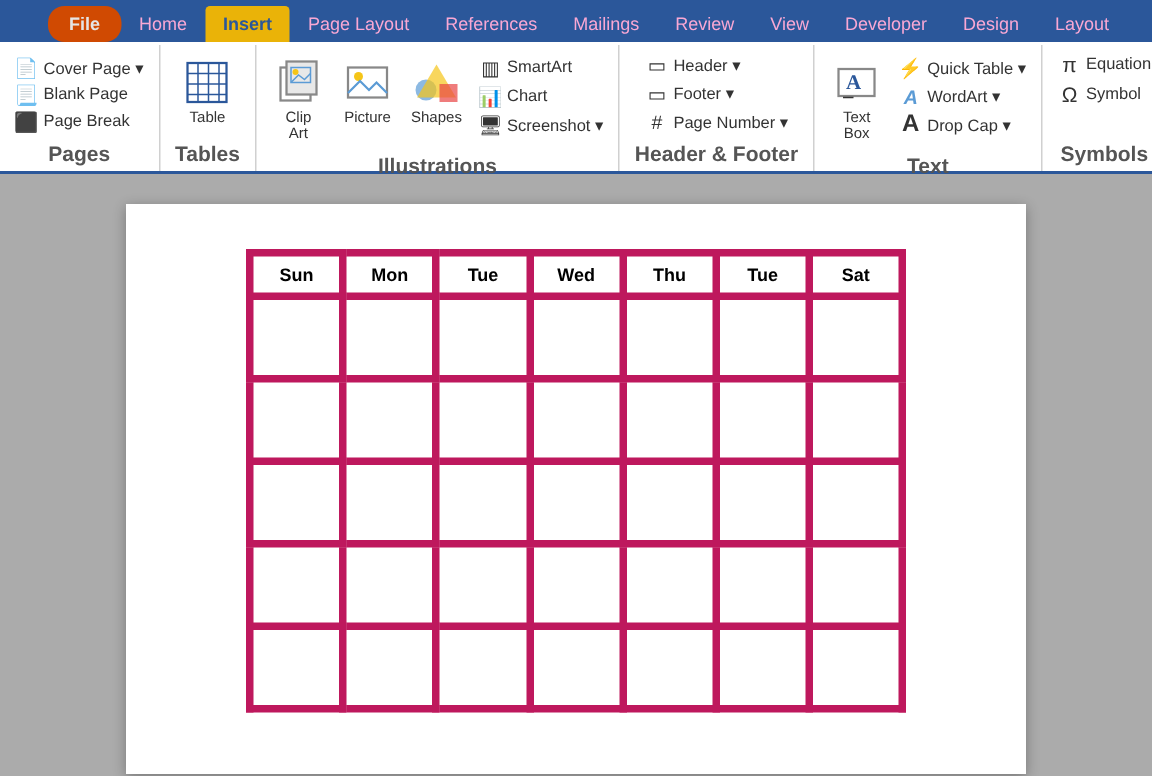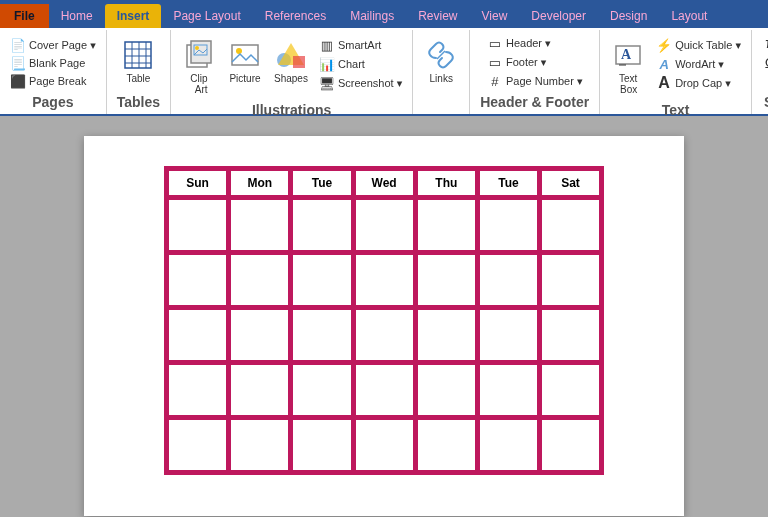--- a/index.html
+++ b/index.html
@@ -23,24 +23,25 @@
       display: flex;
       align-items: center;
     }
     .ribbon-tab.active {
       background: #eab308;
       color: #2b579a;
       font-weight: bold;
     }
     .ribbon-tab.file-tab {
       background: #d04a02;
-      color: #0f172a;
+      color: #e5e5e5;
       font-weight: bold;
-      border-radius: 0;
+      border-radius: 11px;
       padding: 4px 14px;
+      margin-left: 32px;
     }
 
     
     .ribbon {
       background: #fff;
       border-bottom: 2px solid #2b579a;
       display: flex;
       padding: 2px 0 0 0;
       height: 88px;
     }
@@ -158,21 +159,21 @@
     }
     .ribbon-big-btn .big-icon {
       font-size: 28px;
       line-height: 1;
       height: 36px;
       display: flex;
       align-items: center;
     }
     .ribbon-big-btn .big-label {
       font-size: 10px;
-      text-align: right;
+      text-align: center;
       color: #333;
     }
 
     .hf-group {
       display: flex;
       flex-direction: column;
       gap: 1px;
       min-width: 100px;
     }
 
@@ -286,35 +287,20 @@
         </div>
         <div class="ribbon-btn-small">
           <span class="icon-sm">🖥</span>
           <span>Screenshot ▾</span>
         </div>
       </div>
     </div>
     <div class="ribbon-group-label">Illustrations</div>
   </div>
 
-  <div class="ribbon-group">
-    <div class="ribbon-group-content">
-      <div class="ribbon-big-btn">
-        <div class="big-icon">
-          <svg width="30" height="30" viewBox="0 0 30 30">
-            <path d="M10 18 Q6 18 4 15 Q2 12 5 9 L10 4 Q13 1 16 4 Q19 7 16 10 L14 12" fill="none" stroke="#5b9bd5" stroke-width="2" stroke-linecap="round"></path>
-            <path d="M20 12 Q24 12 26 15 Q28 18 25 21 L20 26 Q17 29 14 26 Q11 23 14 20 L16 18" fill="none" stroke="#5b9bd5" stroke-width="2" stroke-linecap="round"></path>
-            <line x1="11" y1="19" x2="19" y2="11" stroke="#5b9bd5" stroke-width="1.5"></line>
-          </svg>
-        </div>
-        <div class="big-label">Links</div>
-      </div>
-    </div>
-    <div class="ribbon-group-label"></div>
-  </div>
 
   <div class="ribbon-group">
     <div class="ribbon-group-content">
       <div class="hf-group">
         <div class="ribbon-btn-small">
           <span class="icon-sm">▭</span>
           <span>Header ▾</span>
         </div>
         <div class="ribbon-btn-small">
           <span class="icon-sm">▭</span>

